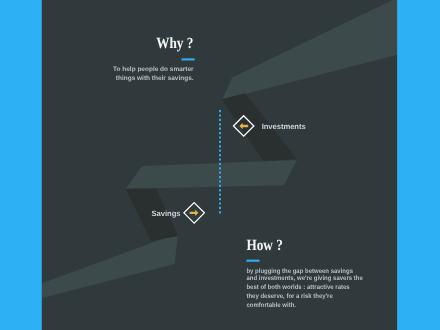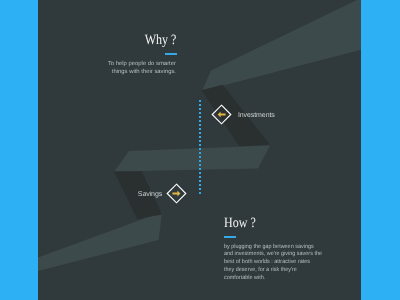--- a/index.html
+++ b/index.html
@@ -1,20 +1,20 @@
 <!DOCTYPE html>
 <html><head>
 <meta charset="utf-8">
 <style>
   html,body{margin:0;padding:0;background:#2eb0f5;}
   body{width:400px;height:300px;overflow:hidden;
        font-family:"Liberation Sans",sans-serif;
        -webkit-font-smoothing:antialiased;
        text-rendering:geometricPrecision;}
-  .stage{position:relative;width:400px;height:300px;overflow:hidden;}
+  .stage{position:relative;width:400px;height:300px;overflow:hidden;font-weight:bold;}
   .txt{filter:opacity(1);}
   .rail{position:absolute;top:0;height:300px;background:#2eb0f5;}
   .rail-l{left:0;width:38px;}
   .rail-r{left:361px;width:39px;}
   .panel{position:absolute;left:38px;top:0;width:323px;height:300px;
          background:#30393b;overflow:hidden;}
   .panel > svg{position:absolute;left:0;top:0;}
 
   .heading{position:absolute;font-family:"Liberation Serif",serif;
            color:#f4f6f6;font-size:14.2px;line-height:14.2px;white-space:nowrap;

